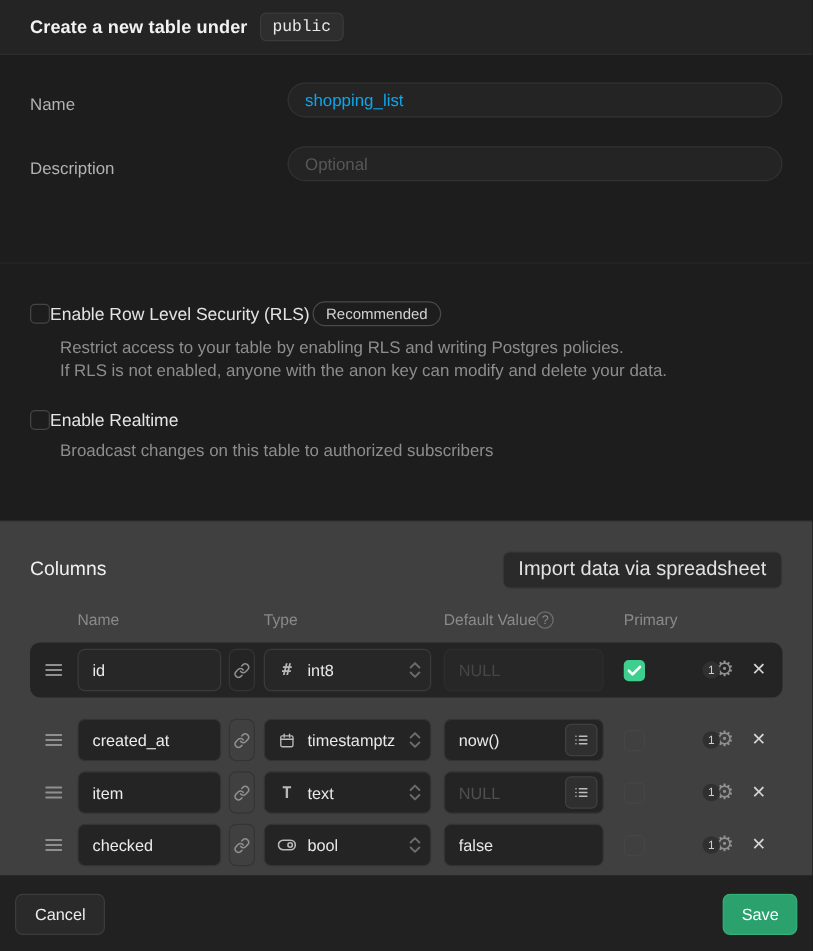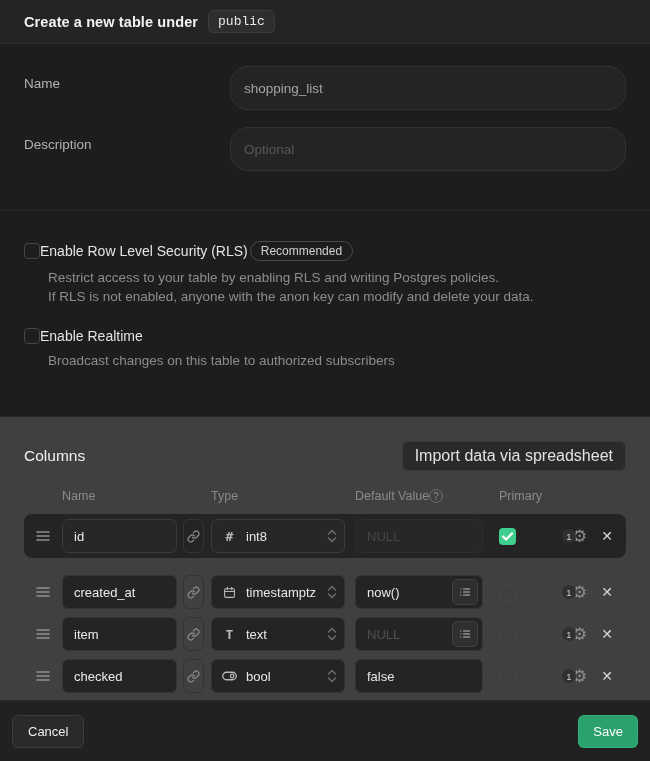--- a/index.html
+++ b/index.html
@@ -29,26 +29,26 @@
   }
 
   
   .section-basic {
     height: 167px; flex: 0 0 167px;
     padding: 22px 24px 0;
     border-bottom: 1px solid #282828;
     background: #1d1d1d;
   }
   .form-row { display: flex; align-items: flex-start; }
-  .form-row + .form-row { margin-top: 17px; }
+  .form-row + .form-row { margin-top: 23px; }
   .form-label { width: 206px; flex: 0 0 206px; font-size: 13.5px; color: #b2b2b2; padding-top: 10px; }
   .text-input {
-    flex: 1; height: 44px;
+    flex: 1; height: 28px;
     background: #242424; border: 1px solid #323232; border-radius: 18px;
-    color: #a3a3a3; font-size: 13.5px; font-family: inherit;
+    color: #0ea5e9; font-size: 13.5px; font-family: inherit;
     padding: 0 13px; outline: none; width: 100%;
   }
   .text-input::placeholder { color: #575757; }
 
   
   .section-toggles {
     height: 206px; flex: 0 0 206px;
     padding: 30px 24px 0;
     border-bottom: 1px solid #282828;
     background: #1d1d1d;

